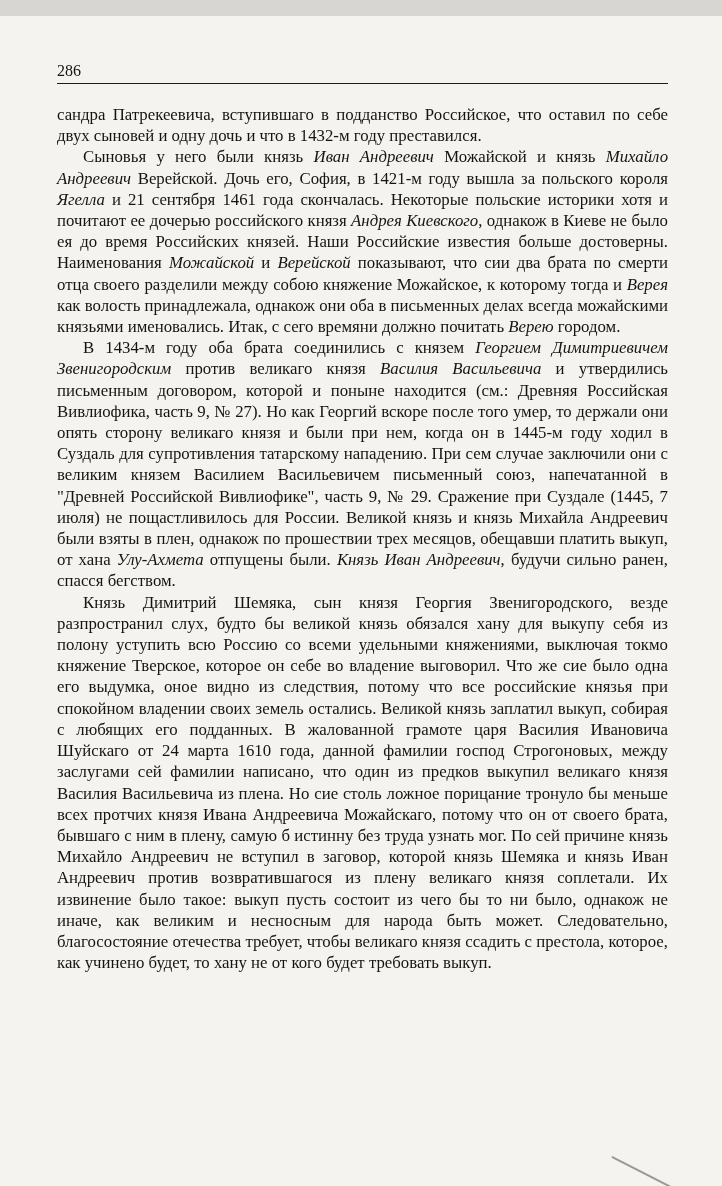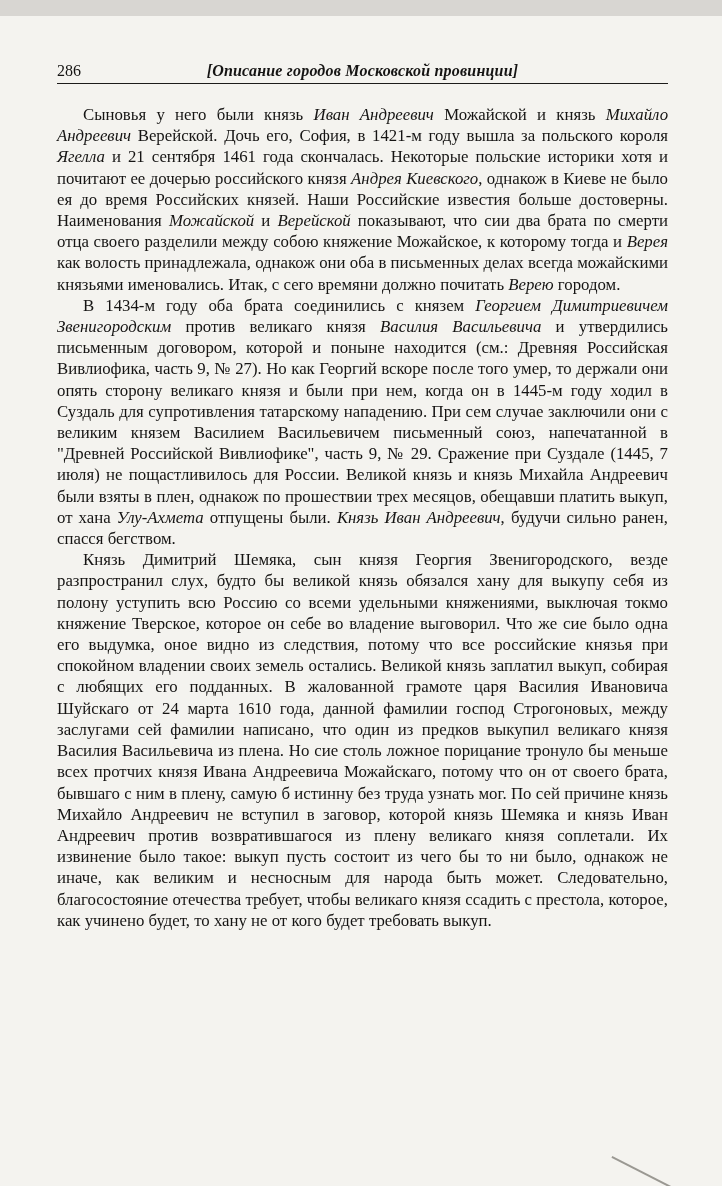--- a/index.html
+++ b/index.html
@@ -61,22 +61,22 @@
     transform: rotate(27deg);
     transform-origin: left center;
   }
 </style>
 </head>
 <body>
 
 <div class="page">
   <div class="header">
     <span class="page-num">286</span>
-    <span class="running-title">[Описание городов Московской провинции]</span>
   </div>
   <hr class="header-rule">
   <div class="body-text" id="paragraphs">
+      <p class=""><span>сандра Патрекеевича, вступившаго в подданство Российское, что оставил по себе двух сыновей и одну дочь и что в 1432-м году преставился.</span></p>
       <p class="indent"><span>Сыновья у него были князь </span><i>Иван Андреевич</i><span> Можайской и князь </span><i>Михайло Андреевич</i><span> Верейской. Дочь его, София, в 1421-м году вышла за польского короля </span><i>Ягелла</i><span> и 21 сентября 1461 года скончалась. Некоторые польские историки хотя и почитают ее дочерью российского князя </span><i>Андрея Киевского</i><span>, однакож в Киеве не было ея до время Российских князей. Наши Российские известия больше достоверны. Наименования </span><i>Можайской</i><span> и </span><i>Верейской</i><span> показывают, что сии два брата по смерти отца своего разделили между собою княжение Можайское, к которому тогда и </span><i>Верея</i><span> как волость принадлежала, однакож они оба в письменных делах всегда можайскими князьями именовались. Итак, с сего времяни должно почитать </span><i>Верею</i><span> городом.</span></p>
       <p class="indent"><span>В 1434-м году оба брата соединились с князем </span><i>Георгием Димитриевичем Звенигородским</i><span> против великаго князя </span><i>Василия Васильевича</i><span> и утвердились письменным договором, которой и поныне находится (см.: Древняя Российская Вивлиофика, часть 9, № 27). Но как Георгий вскоре после того умер, то держали они опять сторону великаго князя и были при нем, когда он в 1445-м году ходил в Суздаль для супротивления татарскому нападению. При сем случае заключили они с великим князем Василием Васильевичем письменный союз, напечатанной в "Древней Российской Вивлиофике", часть 9, № 29. Сражение при Суздале (1445, 7 июля) не пощастливилось для России. Великой князь и князь Михайла Андреевич были взяты в плен, однакож по прошествии трех месяцов, обещавши платить выкуп, от хана </span><i>Улу-Ахмета</i><span> отпущены были. </span><i>Князь Иван Андреевич</i><span>, будучи сильно ранен, спасся бегством.</span></p>
       <p class="indent"><span>Князь Димитрий Шемяка, сын князя Георгия Звенигородского, везде разпространил слух, будто бы великой князь обязался хану для выкупу себя из полону уступить всю Россию со всеми удельными княжениями, выключая токмо княжение Тверское, которое он себе во владение выговорил. Что же сие было одна его выдумка, оное видно из следствия, потому что все российские князья при спокойном владении своих земель остались. Великой князь заплатил выкуп, собирая с любящих его подданных. В жалованной грамоте царя Василия Ивановича Шуйскаго от 24 марта 1610 года, данной фамилии господ Строгоновых, между заслугами сей фамилии написано, что один из предков выкупил великаго князя Василия Васильевича из плена. Но сие столь ложное порицание тронуло бы меньше всех протчих князя Ивана Андреевича Можайскаго, потому что он от своего брата, бывшаго с ним в плену, самую б истинну без труда узнать мог. По сей причине князь Михайло Андреевич не вступил в заговор, которой князь Шемяка и князь Иван Андреевич против возвратившагося из плену великаго князя соплетали. Их извинение было такое: выкуп пусть состоит из чего бы то ни было, однакож не иначе, как великим и несносным для народа быть может. Следовательно, благосостояние отечества требует, чтобы великаго князя ссадить с престола, которое, как учинено будет, то хану не от кого будет требовать выкуп.</span></p>
     </div>
   <div class="scan-line"></div>
 </div>
 
 </body></html>

